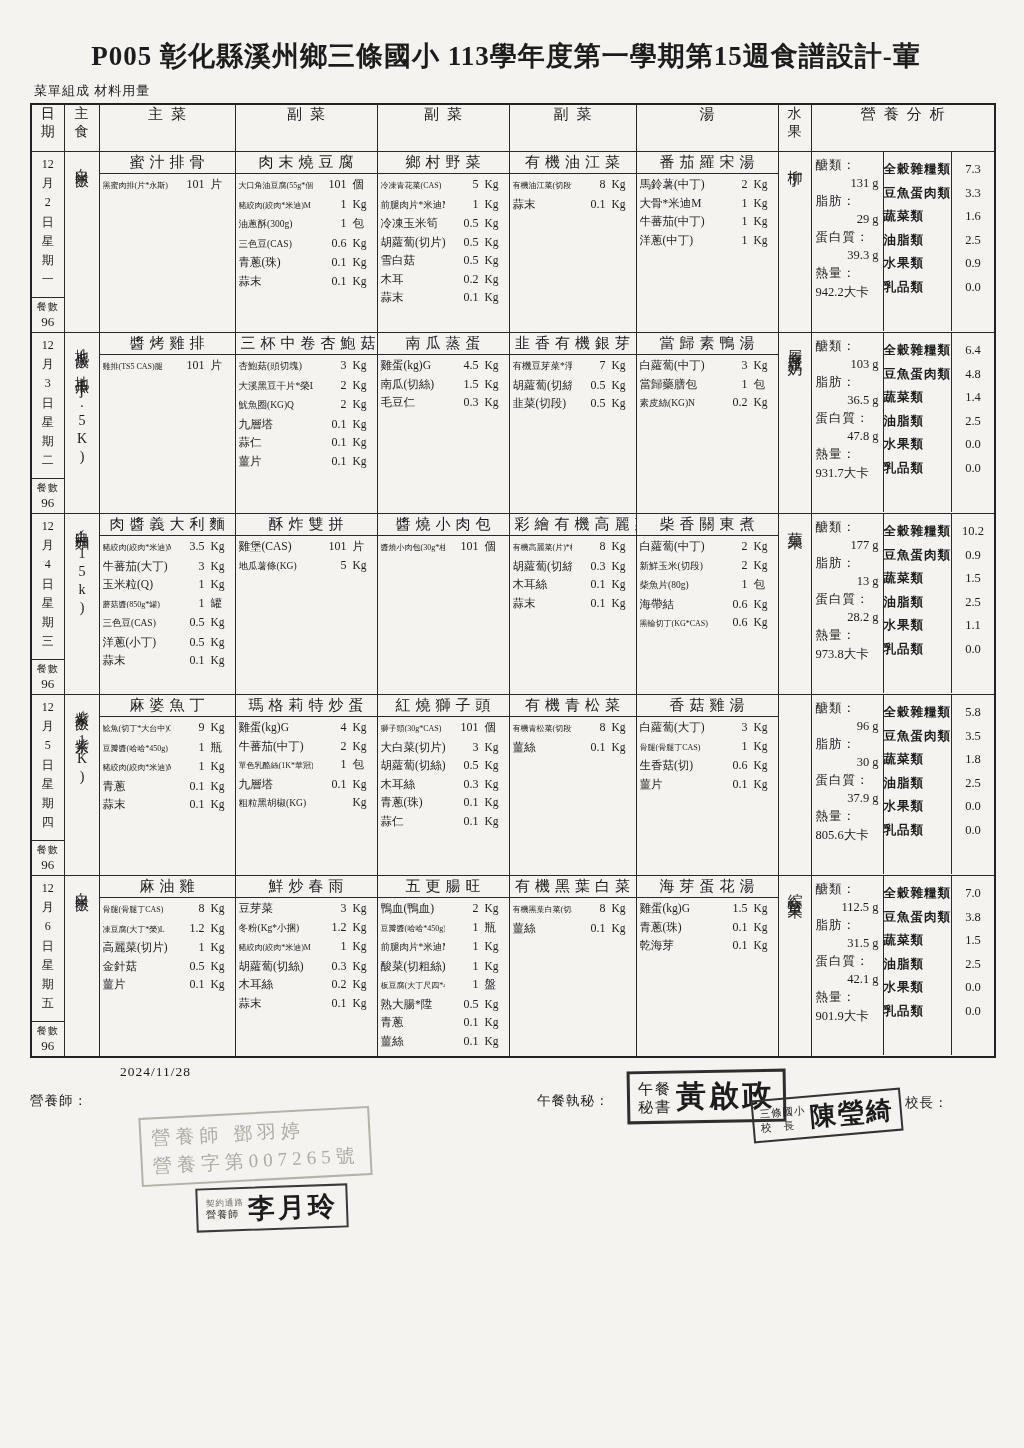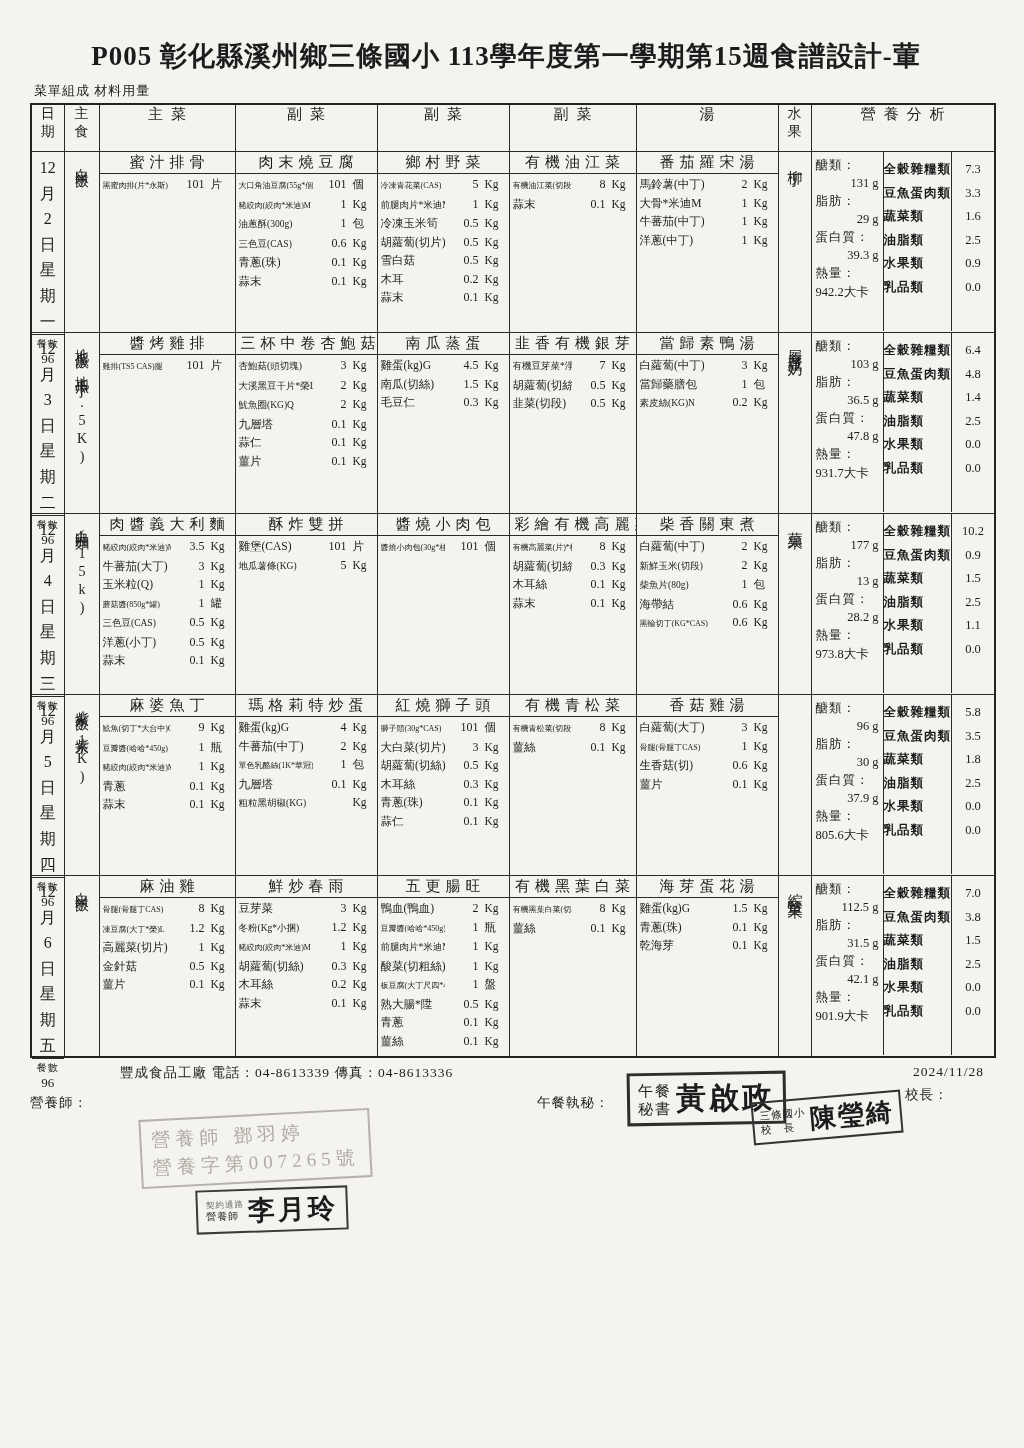--- a/index.html
+++ b/index.html
@@ -8,21 +8,21 @@
   .title{margin-top:38px;text-align:center;font-size:27px;font-weight:600;letter-spacing:1px;}
   .subtitle{margin:8px 0 3px 34px;font-size:13px;letter-spacing:1px;}
   table.menu{border-collapse:collapse;table-layout:fixed;width:964px;margin:0 0 0 30px;border:2px solid #222;}
   table.menu th,table.menu td{border:1px solid #2a2a2a;vertical-align:top;padding:0;}
   thead th{height:46px;font-weight:500;font-size:15px;vertical-align:middle;letter-spacing:8px;text-indent:8px;}
   thead th.vh{letter-spacing:0;text-indent:0;}
   .th-v{width:16px;margin:0 auto;word-break:break-all;line-height:1.3;font-size:14px;text-align:center;}
   tr.day-row{height:181px;}
   .c-date{text-align:center;}
   .date-wrap{display:flex;flex-direction:column;justify-content:space-between;height:179px;}
-  .date-chars{font-size:16px;line-height:1.6;padding-top:3px;}
+  .date-chars{font-size:12px;line-height:1.6;padding-top:3px;}
   .meals{border-top:1px solid #2a2a2a;padding:2px 0 1px;}
   .meals-label{font-size:10px;letter-spacing:1px;}
   .meals-count{font-size:13px;}
   .c-staple,.c-fruit{text-align:center;}
   .vtext{display:inline-block;writing-mode:vertical-rl;text-orientation:upright;font-size:15px;line-height:1;letter-spacing:4px;margin-top:5px;max-height:172px;}
   .staple-text{font-size:14px;letter-spacing:3px;}
   .dish-name{height:21px;line-height:21px;text-align:center;font-size:15px;letter-spacing:5px;text-indent:5px;border-bottom:1px solid #2a2a2a;white-space:nowrap;overflow:hidden;}
   .ing-list{padding-top:1px;}
   .ing{display:flex;align-items:baseline;line-height:17.5px;padding:1px 2px 0 3px;}
   .ing-n{flex:1;font-size:11.5px;white-space:nowrap;overflow:hidden;}
@@ -979,28 +979,27 @@
                 <div class="gv">0.0</div>
                 <div class="gv">0.0</div>
               </div>
       </div>
     </td>
   </tr>
       </tbody>
   </table>
 
   <div class="factory-row">
-    <span>豐成食品工廠 電話：04-8613339 傳真：04-8613336</span>
     <span>2024/11/28</span>
   </div>
 
   <div class="bottom-area">
     <span class="sig-label" style="left:0;top:8px">營養師：</span>
     <span class="sig-label" style="left:507px;top:8px">午餐執秘：</span>
-    <span class="sig-label" style="left:875px;top:0">校長：</span>
+    <span class="sig-label" style="left:875px;top:10px">校長：</span>
 
     <div class="stamp stamp-secretary">
       <div class="sm">
         <div>午餐</div>
         <div>秘書</div>
       </div>
       <div class="nm">黃啟政</div>
     </div>
 
     <div class="stamp stamp-principal">

